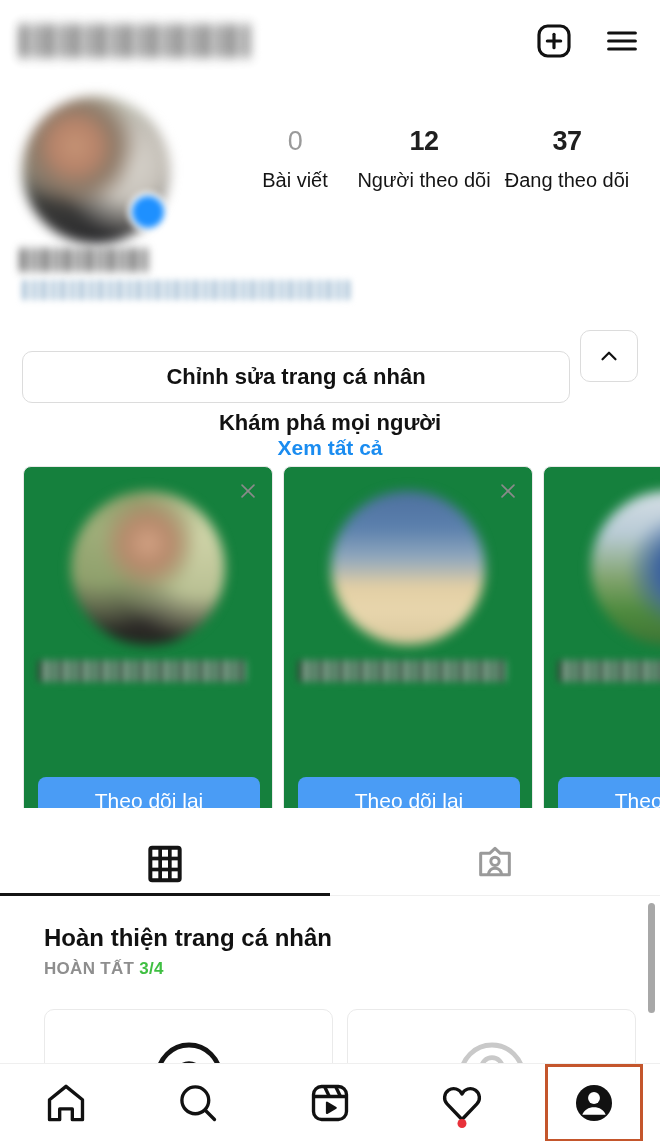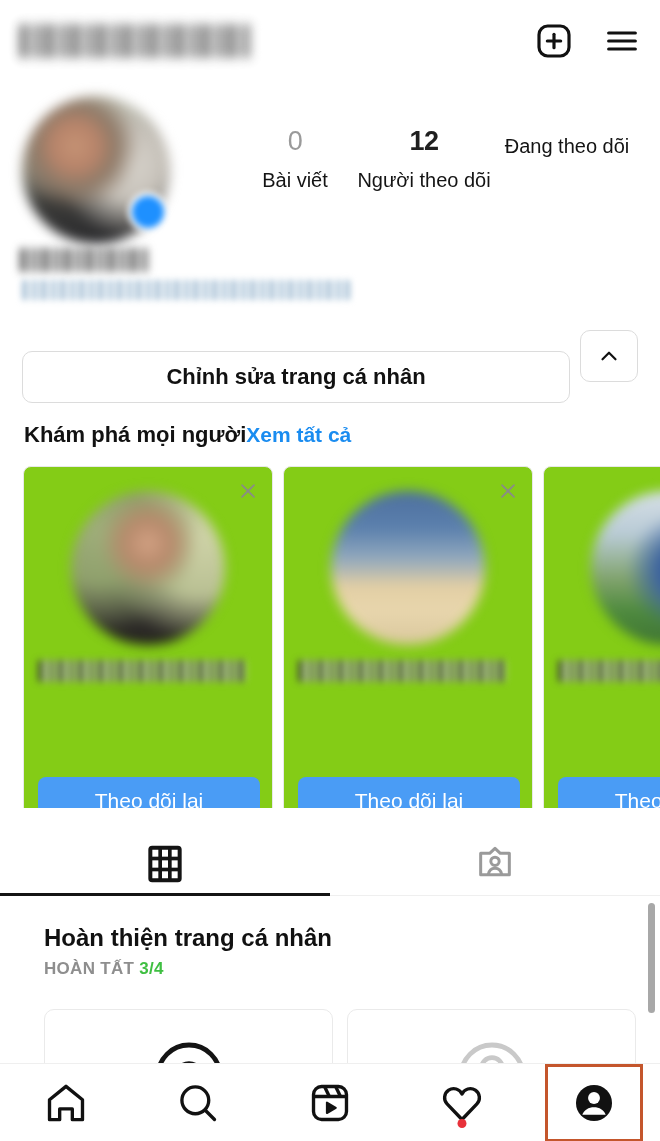--- a/index.html
+++ b/index.html
@@ -127,37 +127,38 @@
     border: 1px solid #dcdcdc; border-radius: 10px;
     background: #fff;
     display: flex; align-items: center; justify-content: center;
     cursor: pointer;
   }
 
   
   .discover-head {
     position: absolute; left: 0; top: 418px;
     width: 660px; height: 34px;
-    display: flex; align-items: center; justify-content: flex-start;
+    display: flex; align-items: center; justify-content: center;
     padding: 0 24px;
+    flex-direction: column;
   }
   .discover-title { font-size: 22px; font-weight: bold; color: #121212; }
   .discover-link  { font-size: 21px; font-weight: bold; color: #1a8cf0; cursor: pointer; }
 
   .cards-strip {
     position: absolute; left: 0; top: 466px;
     width: 660px; height: 342px;
     display: flex; gap: 10px; padding-left: 23px;
     overflow: hidden;
   }
   .user-card {
     position: relative; flex: 0 0 auto;
     width: 250px; height: 376px;
     border: 1px solid #e8e8e8; border-radius: 8px;
-    background: #84cc16;
+    background: #15803d;
   }
   .card-close {
     position: absolute; right: 12px; top: 12px;
     width: 24px; height: 24px; cursor: pointer;
     display: flex; align-items: center; justify-content: center;
   }
   .card-avatar {
     position: absolute; left: 50%; top: 24px;
     transform: translateX(-50%);
     width: 154px; height: 154px; border-radius: 50%;
@@ -303,20 +304,21 @@
     <div class="stats">
       <div class="stat">
         <span class="stat-num muted">0</span>
         <span class="stat-label">Bài viết</span>
       </div>
       <div class="stat">
         <span class="stat-num">12</span>
         <span class="stat-label">Người theo dõi</span>
       </div>
       <div class="stat">
+        <span class="stat-num">37</span>
         <span class="stat-label">Đang theo dõi</span>
       </div>
     </div>
 
     <div class="fullname-blur"></div>
     <div class="bio-blur"></div>
   </div>
 
   <div class="edit-row">
     <div class="edit-btn">Chỉnh sửa trang cá nhân</div>

